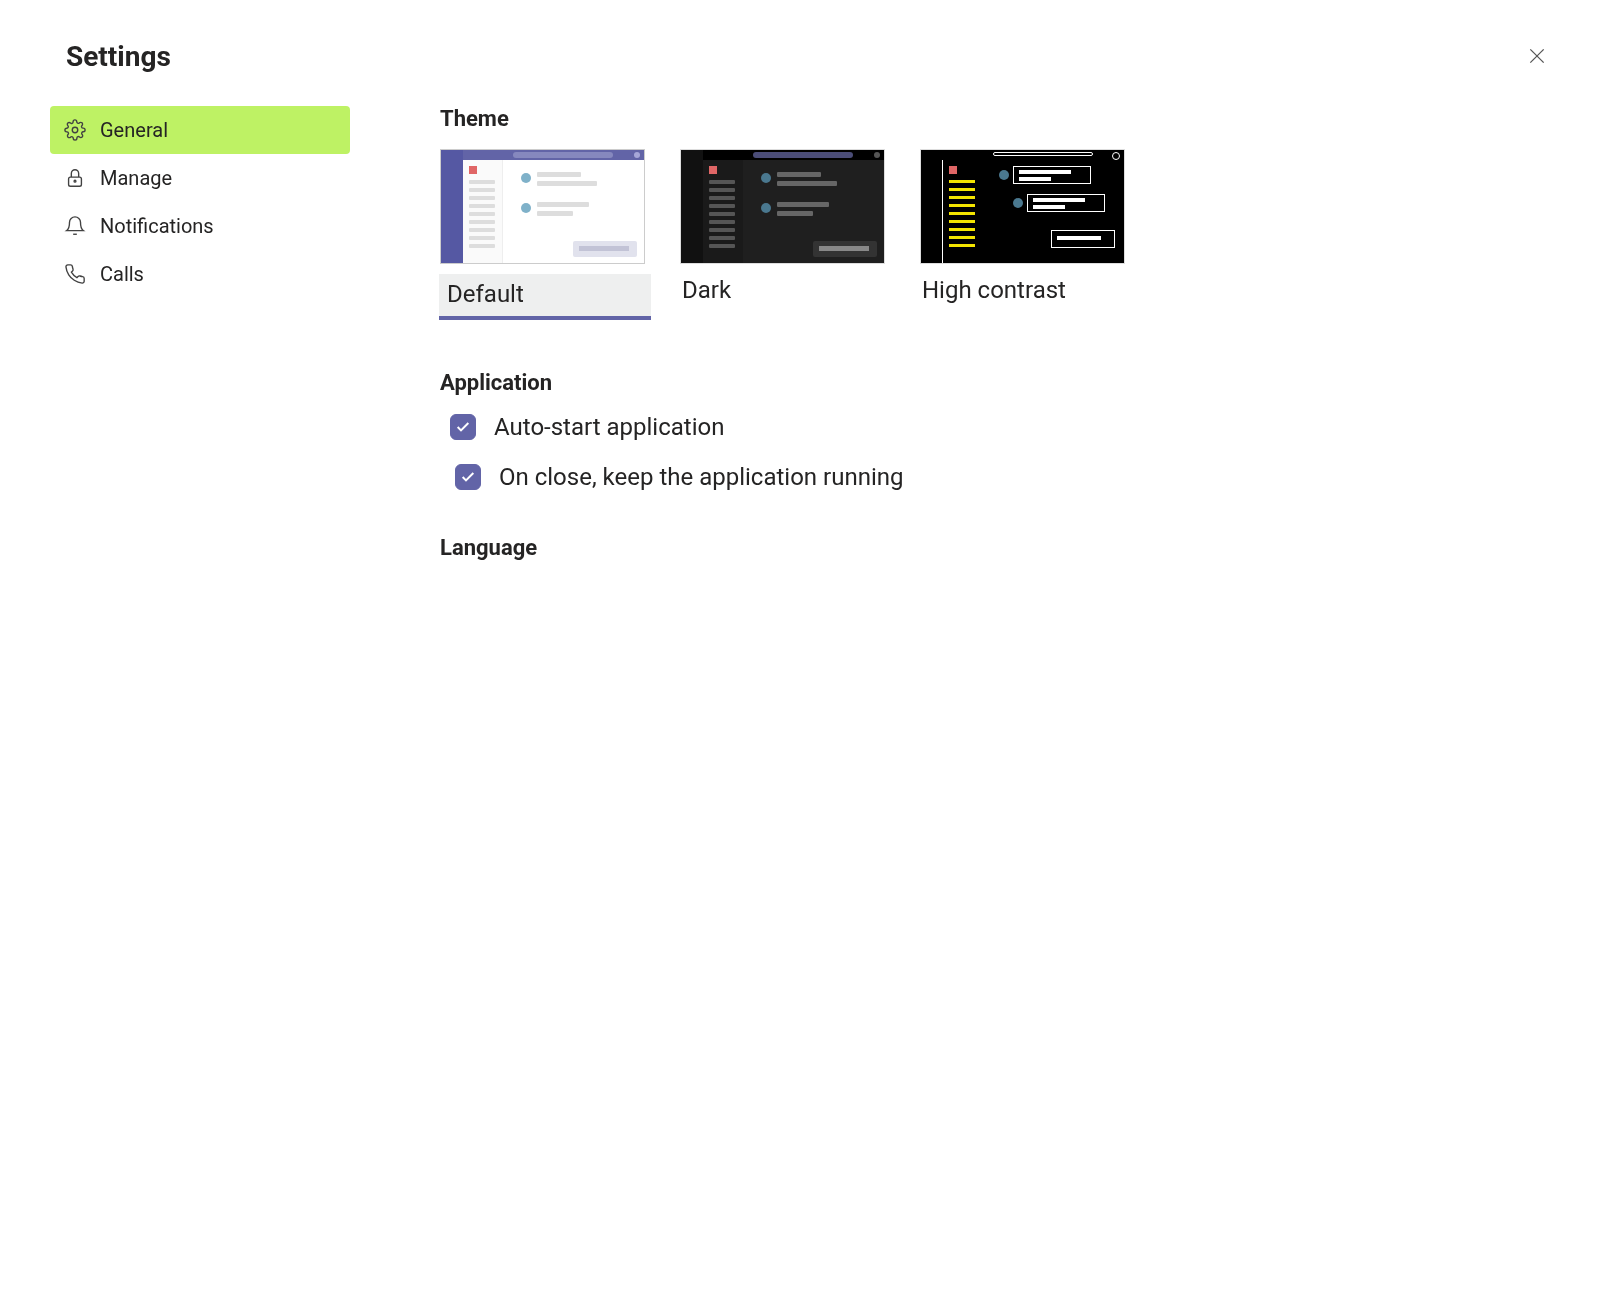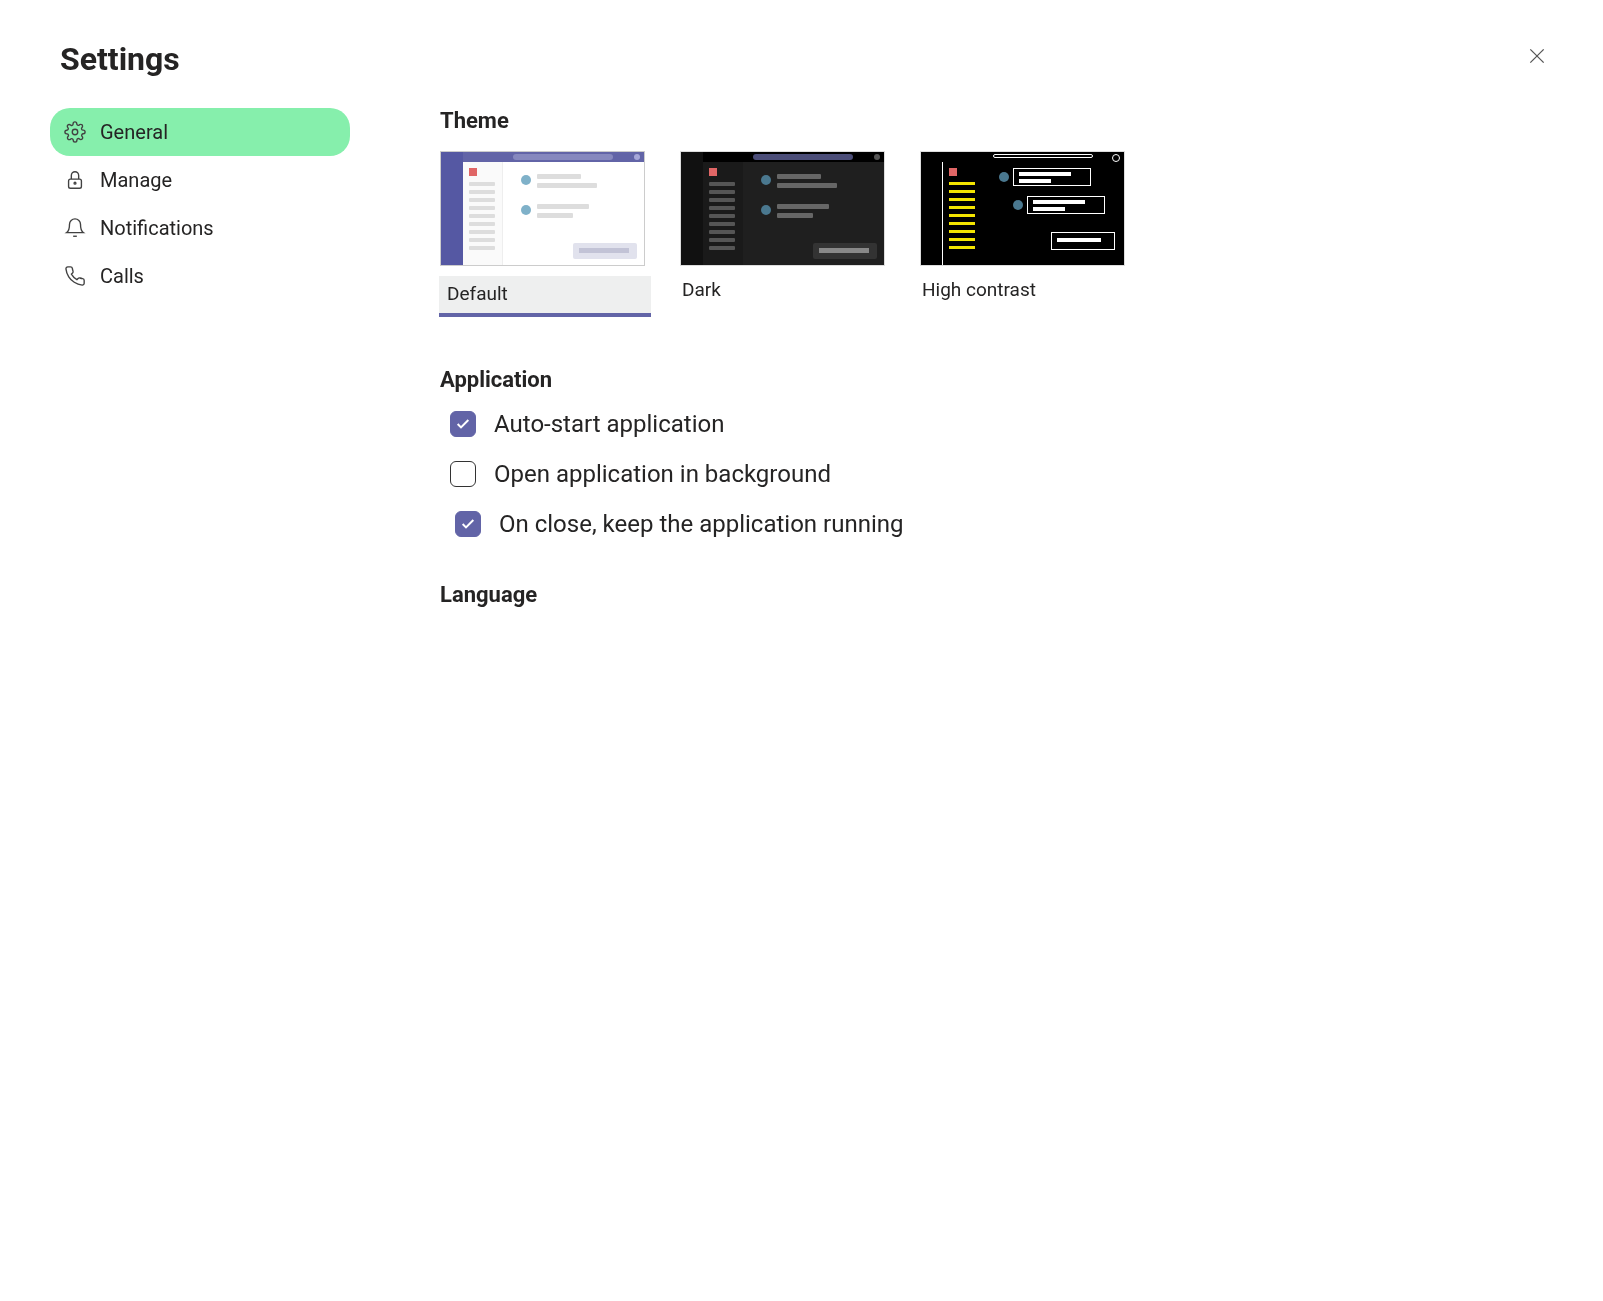--- a/index.html
+++ b/index.html
@@ -10,43 +10,43 @@
       padding: 40px 50px;
       width: 1603px;
     }
     .header-row {
       display: flex;
       justify-content: space-between;
       align-items: flex-start;
       margin-bottom: 30px;
     }
     .settings-title {
-      font-size: 32px;
+      font-size: 28px;
       font-weight: 700;
-      margin-left: 10px;
+      margin-left: 16px;
     }
     .close-btn {
       cursor: pointer;
       padding: 6px;
       color: #555;
     }
     .close-btn svg { width: 20px; height: 20px; }
     .container { display: flex; gap: 90px; }
     .sidebar { width: 300px; flex-shrink: 0; }
     .sidebar-item {
       display: flex;
       align-items: center;
       gap: 14px;
       padding: 12px 14px;
       font-size: 20px;
       border-radius: 4px;
       cursor: pointer;
       color: #252424;
     }
-    .sidebar-item.active { background: #86efac; border-radius: 20px; }
+    .sidebar-item.active { background: #bef264; }
     .sidebar-icon { width: 22px; height: 22px; color: #424242; flex-shrink: 0; }
     .sidebar-icon svg { width: 100%; height: 100%; }
     .main { flex: 1; max-width: 740px; }
     .section-heading {
       font-size: 22px;
       font-weight: 700;
       margin-bottom: 18px;
     }
     .theme-row { display: flex; gap: 30px; margin-bottom: 50px; }
     .theme-card { width: 210px; cursor: pointer; }
@@ -60,21 +60,21 @@
     }
     .theme-card.selected .theme-preview {
       border: 1px solid #ccc;
     }
     .theme-card.selected .theme-label-container {
       background: #eeefef;
       padding: 6px 8px 8px 8px;
       margin: 0 -1px;
       border-bottom: 4px solid #6264a7;
     }
-    .theme-label { font-size: 19px; }
+    .theme-label { font-size: 24px; }
     .theme-label-container { padding: 2px 0 8px 2px; }
 
     
     .tp-default { background: #fff; }
     .tp-default .leftbar { position:absolute; left:0; top:0; bottom:0; width:22px; background:#5558a3; }
     .tp-default .topbar { position:absolute; left:22px; right:0; top:0; height:10px; background:#6264a7; }
     .tp-default .topbar::after { content:''; position:absolute; right:4px; top:2px; width:6px; height:6px; background:#a6a7d8; border-radius:50%; }
     .tp-default .searchpill { position:absolute; left:72px; top:2px; width:100px; height:6px; background:#8688be; border-radius:3px; }
     .tp-default .redsq { position:absolute; left:28px; top:16px; width:8px; height:8px; background:#e06666; }
     .tp-default .sidebar2 { position:absolute; left:22px; top:10px; width:40px; bottom:0; background:#fafafa; border-right:1px solid #eee; }
@@ -312,24 +312,20 @@
     <div class="section-block">
       <h2 class="section-heading">Application</h2>
       <div class="checkbox-row" style="margin-left:10px">
         <div class="checkbox checked">
           <svg viewBox="0 0 24 24" fill="none" stroke-width="3">
               <polyline points="4 12 9 17 20 6"></polyline>
             </svg>
         </div>
         <span class="checkbox-label">Auto-start application</span>
       </div>
-      <div class="checkbox-row" style="margin-left:10px">
-        <div class="checkbox"></div>
-        <span class="checkbox-label">Open application in background</span>
-      </div>
       <div class="checkbox-row" style="margin-left:15px">
         <div class="checkbox checked">
           <svg viewBox="0 0 24 24" fill="none" stroke-width="3">
               <polyline points="4 12 9 17 20 6"></polyline>
             </svg>
         </div>
         <span class="checkbox-label">On close, keep the application running</span>
       </div>
     </div>
 

